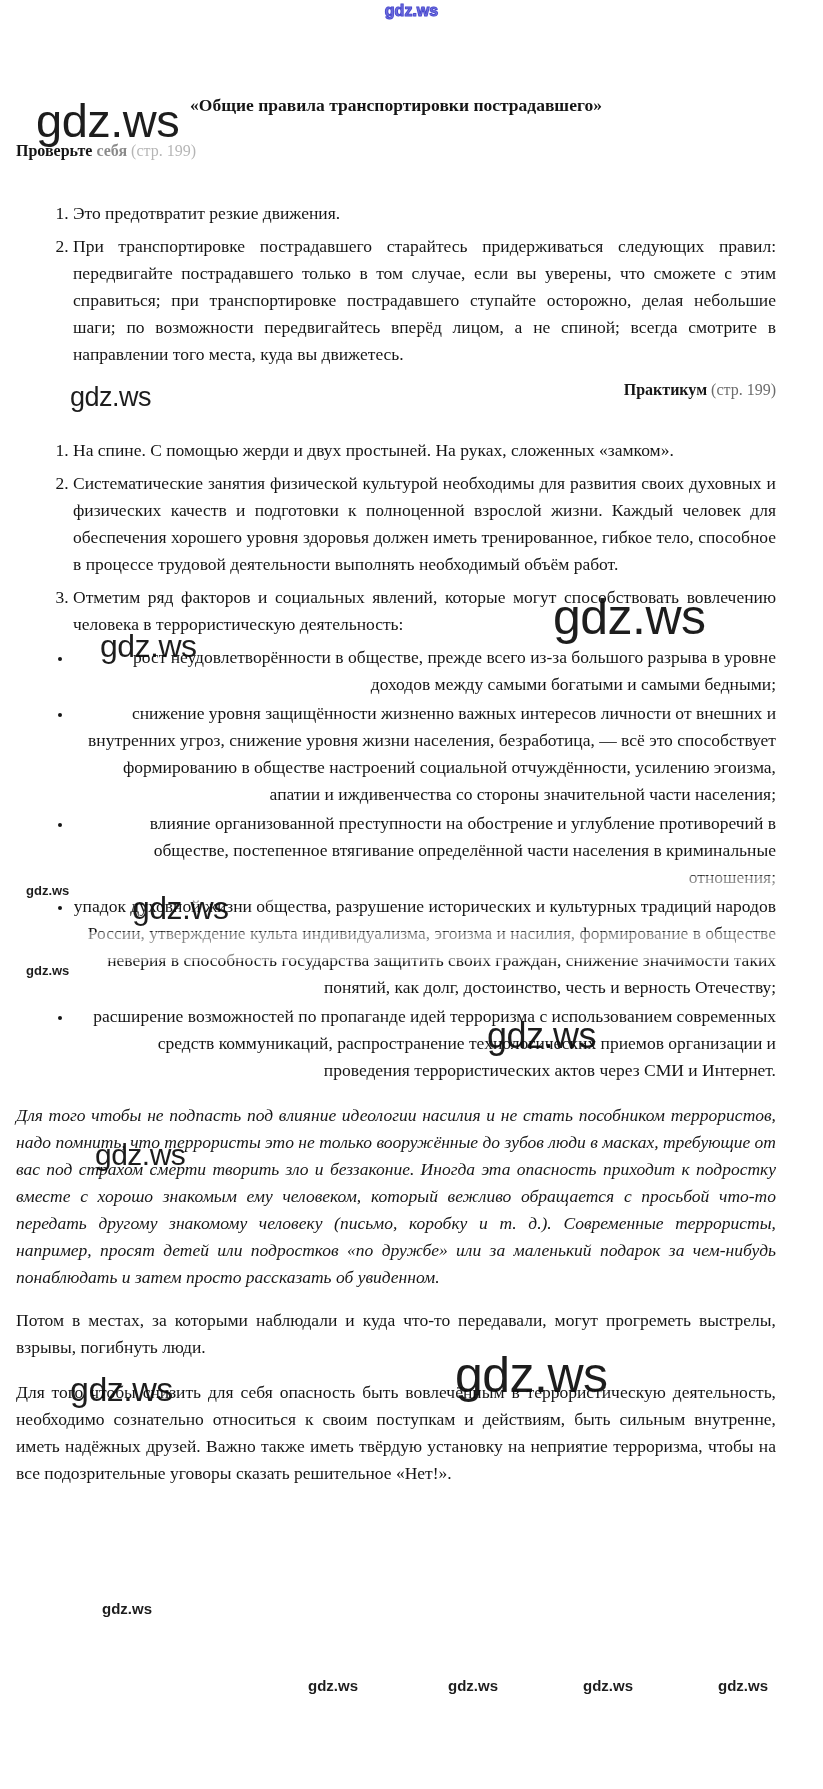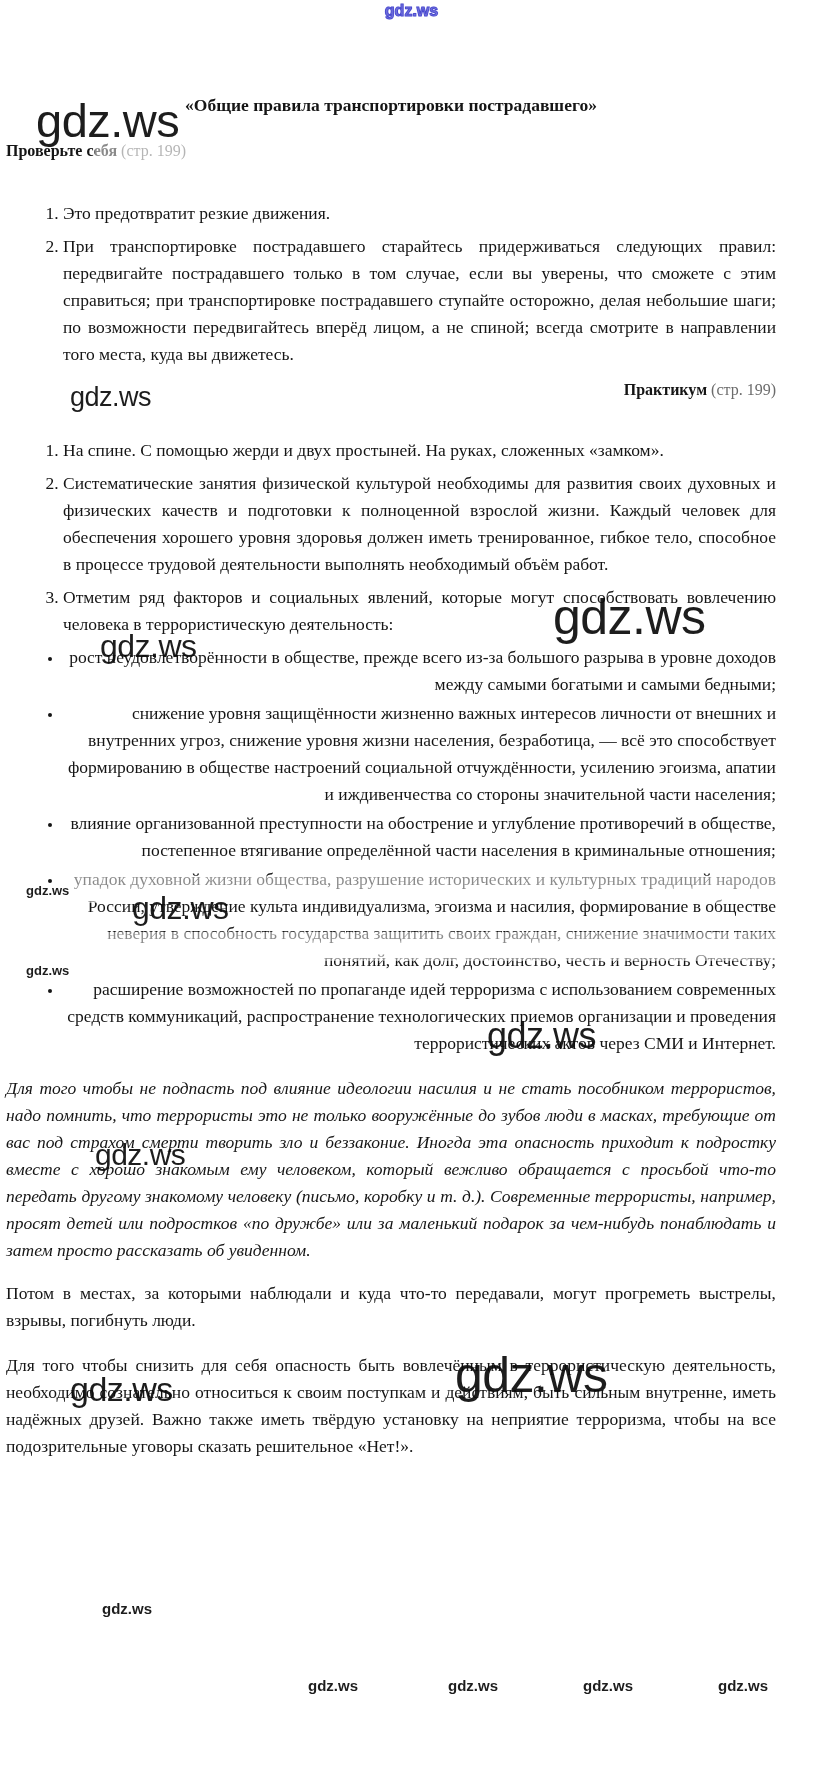--- a/index.html
+++ b/index.html
@@ -6,21 +6,21 @@
   body {
     width: 823px; height: 1789px;
     background: #ffffff;
     position: relative;
     overflow: hidden;
     font-family: "Liberation Serif", serif;
     color: #151515;
   }
   .doc {
     position: relative;
-    padding: 92px 47px 0 6px;
+    padding: 92px 47px 0 16px;
     font-size: 17.5px;
     line-height: 27px;
   }
   .page-title {
     text-align: center;
     font-weight: bold;
     font-size: 17.5px;
     margin: 0;
   }
   .section-heading {

